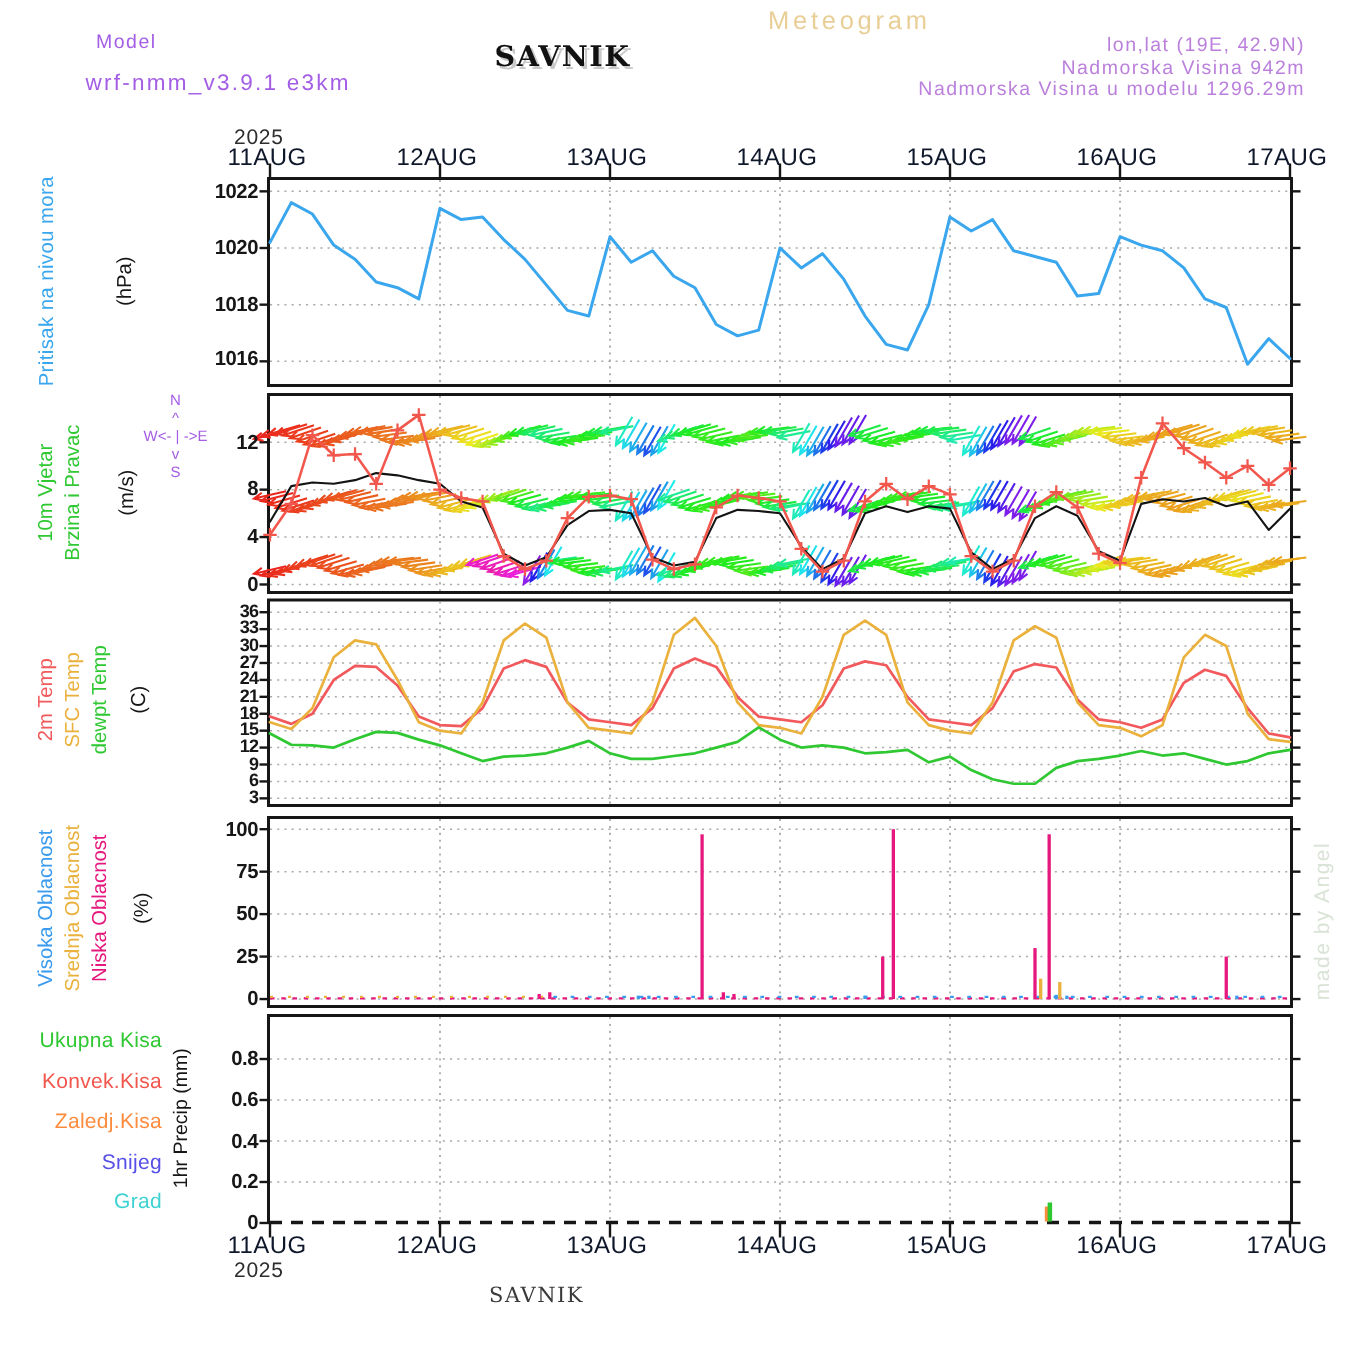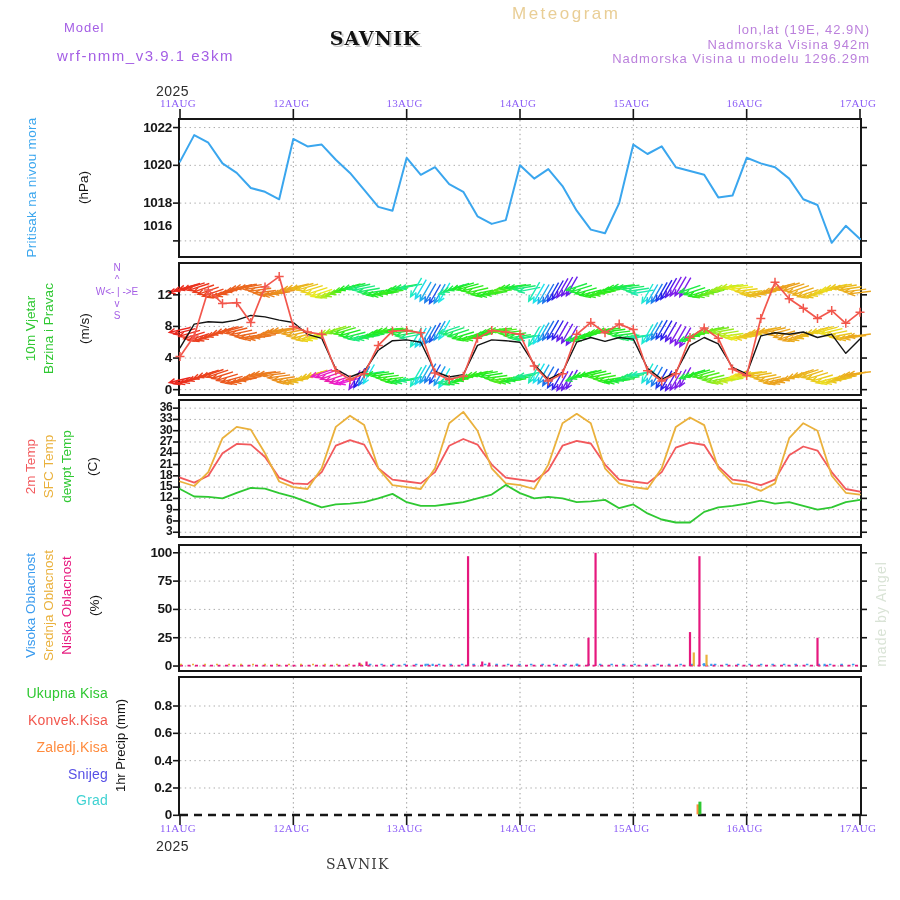--- a/index.html
+++ b/index.html
@@ -5,21 +5,21 @@
   html,body{margin:0;padding:0;background:#fff;}
   #stage{position:relative;width:900px;height:900px;background:#ffffff;overflow:hidden;
          font-family:"Liberation Sans",sans-serif;}
   .abs{position:absolute;}
   .rot{transform:rotate(-90deg);text-align:center;}
   .panel{position:absolute;left:178px;width:680px;border:2px solid #161616;background:#fff;}
   .panel svg{display:block;overflow:visible;}
   .ytick{position:absolute;width:44px;text-align:right;font-size:13.5px;font-weight:700;
          color:#161616;letter-spacing:-0.3px;}
   .ytick.small{font-size:12px;letter-spacing:-0.6px;}
-  .xtick{position:absolute;width:64px;text-align:center;font-size:11px;color:#8b5cf6;letter-spacing:0.3px;font-family:Liberation Serif, serif;}
+  .xtick{position:absolute;width:64px;text-align:center;font-size:16px;color:#0f172a;letter-spacing:0.3px;}
   .hdr-purple{letter-spacing:1px;}
   .precip-leg{position:absolute;left:4px;width:104px;text-align:right;font-size:14px;letter-spacing:0.2px;}
 </style>
 </head>
 <body>
 
 <div id="stage">
 
   <div class="abs hdr-purple" style="left:512px;top:4px;font-size:17px;letter-spacing:2.5px;color:#E9CE96;">Meteogram</div>
   <div class="abs hdr-purple" style="left:64px;top:20px;font-size:13px;color:#A45EE5;">Model</div>
@@ -687,21 +687,21 @@
           <line x1="0" y1="137" x2="680" y2="137" stroke="#161616" stroke-width="2.4" stroke-dasharray="8 6"></line>
           <rect x="516.5277777777778" y="126.3861386138614" width="3" height="9.93069306930694" fill="#FF8B3D"></rect>
           <rect x="518.4166666666666" y="123.65346534653467" width="3" height="12.663366336633672" fill="#2FC832"></rect>
         </svg>
       </div>
     </div>
   <div id="axislabels">
       <div class="ytick" style="left:128px;top:119.5555555555552px;text-align:right;">1022</div>
       <div class="ytick" style="left:128px;top:157.33333333333331px;">1020</div>
       <div class="ytick" style="left:128px;top:195.11111111111148px;">1018</div>
-      <div class="ytick" style="left:128px;top:218px;">1016</div>
+      <div class="ytick" style="left:128px;top:231px;">1016</div>
       <div class="ytick" style="left:128px;top:286.8206686930091px;">12</div>
       <div class="ytick" style="left:128px;top:318.4316109422492px;">8</div>
       <div class="ytick" style="left:128px;top:350.04255319148933px;">4</div>
       <div class="ytick" style="left:128px;top:381.6534954407295px;">0</div>
       <div class="ytick small" style="left:128px;top:400.14484679665736px;">36</div>
       <div class="ytick small" style="left:128px;top:411.4261838440111px;">33</div>
       <div class="ytick small" style="left:128px;top:422.7075208913649px;">30</div>
       <div class="ytick small" style="left:128px;top:433.98885793871864px;">27</div>
       <div class="ytick small" style="left:128px;top:445.2701949860724px;">24</div>
       <div class="ytick small" style="left:128px;top:456.55153203342616px;">21</div>

